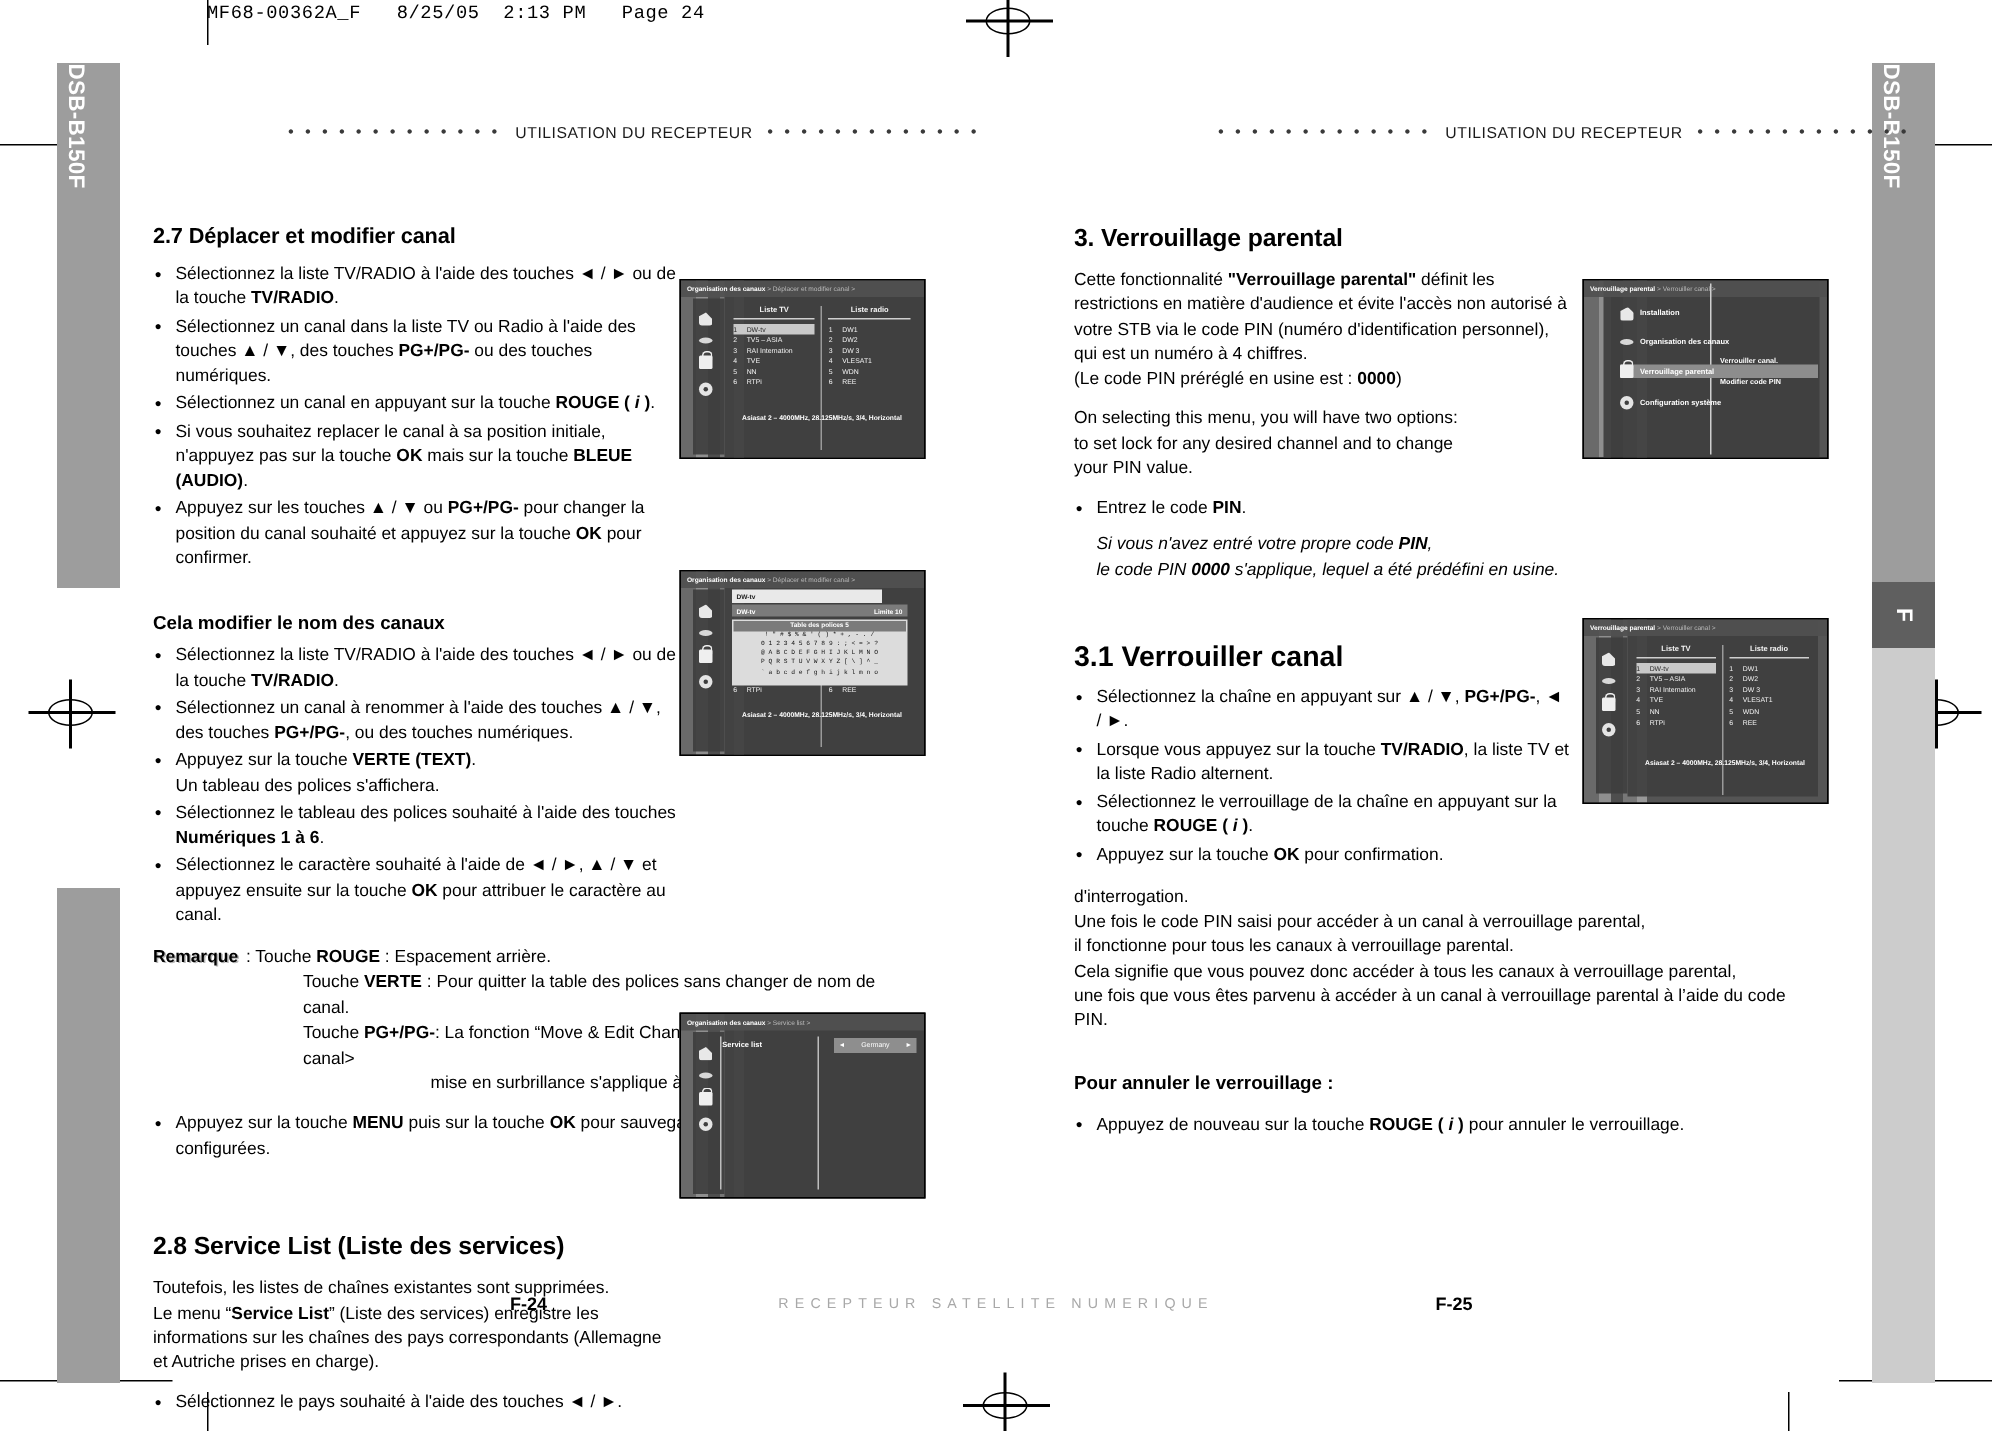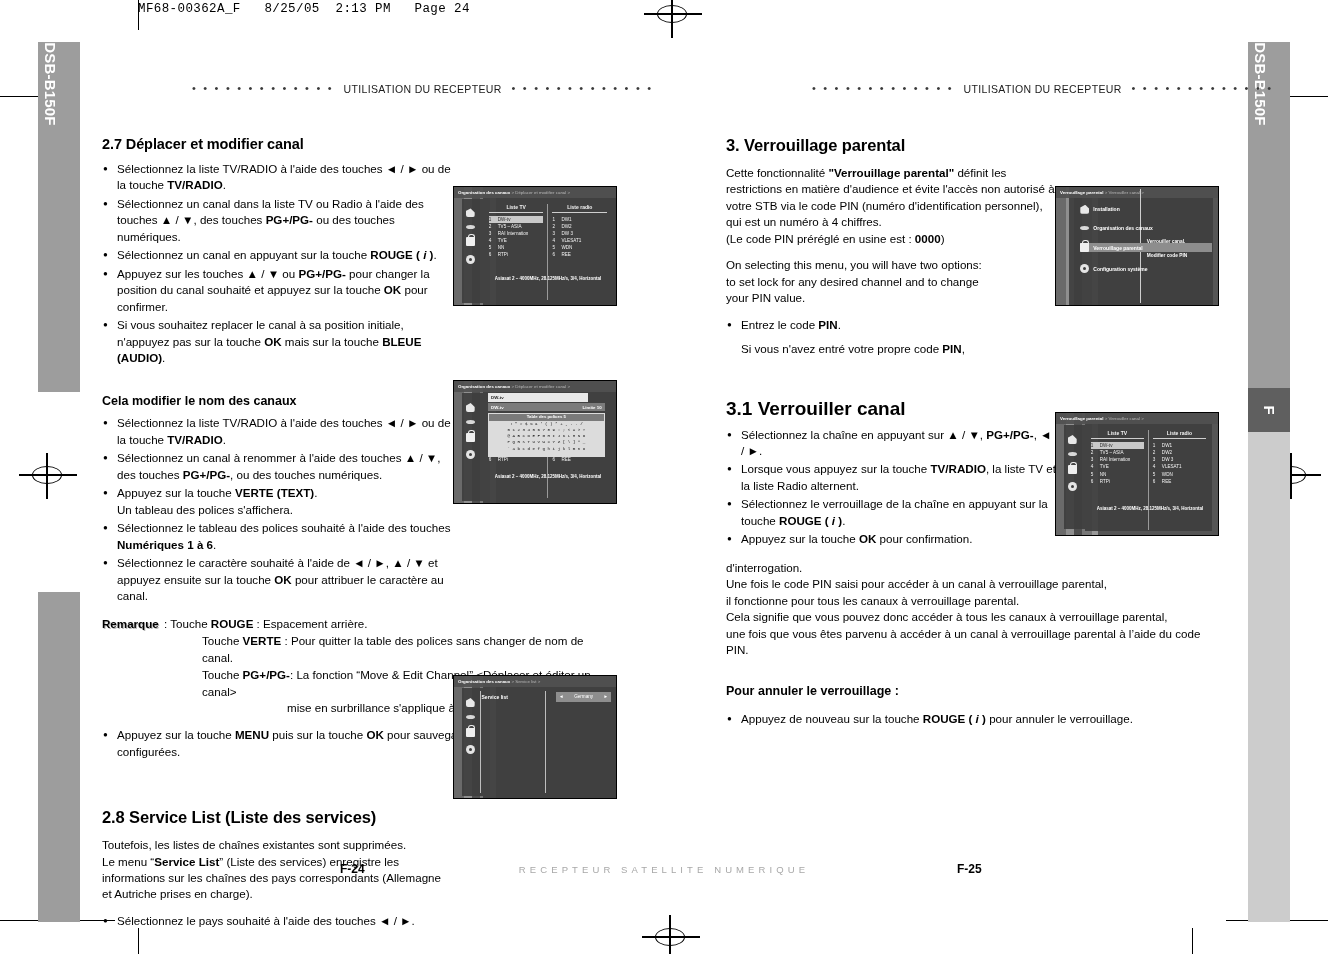--- a/index.html
+++ b/index.html
@@ -68,23 +68,23 @@
   .runhead {
     position:absolute; top:82px;
     font-size:10.5px; letter-spacing:0.35px; color:#1a1a1a;
     white-space:nowrap;
   }
   .runhead .dots {
     letter-spacing:2.2px; font-size:11px; color:#3a3a3a; vertical-align:1px;
   }
 
   
-  .col { position:absolute; top:136px; }
+  .col { position:absolute; top:150px; }
   .col-left  { left:102px; width:350px; }
-  .col-right { left:716px; width:492px;margin-left:10px; }
+  .col-right { left:716px; width:492px; }
 
   h2.sect {
     font-size:14.5px; font-weight:bold; margin:0 0 9px 0;
     letter-spacing:-0.1px;
   }
   h2.sect.big { font-size:16.5px; margin-bottom:10px; }
   h3.subsect {
     font-size:12.5px; font-weight:bold; margin:0 0 7px 0;
   }
   h3.sub31 { font-size:19px; }
@@ -92,21 +92,21 @@
   ul.bl { list-style:none; margin:0 0 0 0; padding:0; }
   ul.bl > li {
     position:relative; padding-left:15px; margin-bottom:2px;
     font-size:11.6px; line-height:1.42;
   }
   ul.bl > li:before {
     content:"\25CF"; position:absolute; left:1px; top:0px; font-size:8px;
     line-height:1.9;
   }
   p.para { font-size:11.6px; line-height:1.42; margin:0 0 0 0; }
-  p.indent { font-size:11.6px; line-height:1.42; margin:0; padding-left:15px; }
+  p.indent { font-size:11.6px; line-height:1.42; margin:0; padding-left:15px;font-style:italic; }
   .sp6  { height:6px; }
   .sp10 { height:10px; }
   .sp14 { height:14px; }
   .sp20 { height:20px; }
   .sp26 { height:26px; }
   b { font-weight:bold; }
 
   
   .note { position:relative; font-size:11.6px; line-height:1.45; }
   .note .lbl {
@@ -281,22 +281,22 @@
 </div>
 
 <div class="col col-left">
 
   <h2 class="sect">2.7 Déplacer et modifier canal</h2>
 
   <ul class="bl">
     <li>Sélectionnez la liste TV/RADIO à l'aide des touches ◄ / ► ou de la touche <b>TV/RADIO</b>.</li>
     <li>Sélectionnez un canal dans la liste TV  ou Radio à l'aide des touches ▲ / ▼, des touches <b>PG+/PG-</b> ou des touches numériques.</li>
     <li>Sélectionnez un canal en appuyant sur la touche <b>ROUGE ( <i>i</i> )</b>.</li>
+    <li>Si vous souhaitez replacer le canal à sa position initiale, n'appuyez pas sur la touche <b>OK</b> mais sur la touche <b>BLEUE (AUDIO)</b>.</li>
     <li>Appuyez sur les touches ▲ / ▼ ou <b>PG+/PG-</b> pour changer la position du canal souhaité et appuyez sur la touche <b>OK</b> pour confirmer.</li>
-    <li>Si vous souhaitez replacer le canal à sa position initiale, n'appuyez pas sur la touche <b>OK</b> mais sur la touche <b>BLEUE (AUDIO)</b>.</li>
   </ul>
 
   <div class="sp26"></div>
 
   <h3 class="subsect">Cela modifier le nom des canaux</h3>
 
   <ul class="bl">
     <li>Sélectionnez la liste TV/RADIO à l'aide des touches ◄ / ► ou de la touche <b>TV/RADIO</b>.</li>
     <li>Sélectionnez un canal à renommer à l'aide des touches ▲ / ▼, des touches <b>PG+/PG-</b>, ou des touches numériques.</li>
     <li>Appuyez sur la touche <b>VERTE (TEXT)</b>.<br>Un tableau des polices s'affichera.</li>
@@ -340,20 +340,21 @@
   <p class="para" style="width:330px;">Cette fonctionnalité <b>"Verrouillage parental"</b> définit les restrictions en matière d'audience et évite l'accès non autorisé à votre STB via le code PIN (numéro d'identification personnel), qui est un numéro à 4 chiffres.</p>
   <p class="para" style="width:330px;">(Le code PIN préréglé en usine est : <b>0000</b>)</p>
   <div class="sp10"></div>
   <p class="para" style="width:330px;">On selecting this menu, you will have two options:<br>to set lock for any desired channel and to change<br>your PIN value.</p>
   <div class="sp10"></div>
   <ul class="bl" style="width:330px;">
     <li>Entrez le code <b>PIN</b>.</li>
   </ul>
   <div class="sp6"></div>
   <p class="indent">Si vous n'avez entré votre propre code <b>PIN</b>,</p>
+  <p class="indent">le code PIN <b>0000</b> s'applique, lequel a été prédéfini en usine.</p>
 
   <div class="sp26"></div>
   <div class="sp14"></div>
 
   <h3 class="subsect sub31">3.1 Verrouiller canal</h3>
   <ul class="bl" style="width:330px;">
     <li>Sélectionnez la chaîne en appuyant sur ▲ / ▼, <b>PG+/PG-</b>, ◄ / ►.</li>
     <li>Lorsque vous appuyez sur la touche <b>TV/RADIO</b>, la liste TV et la liste Radio alternent.</li>
     <li>Sélectionnez le verrouillage de la chaîne en appuyant sur la touche <b>ROUGE ( <i>i</i> )</b>.</li>
     <li>Appuyez sur la touche <b>OK</b> pour confirmation.</li>

